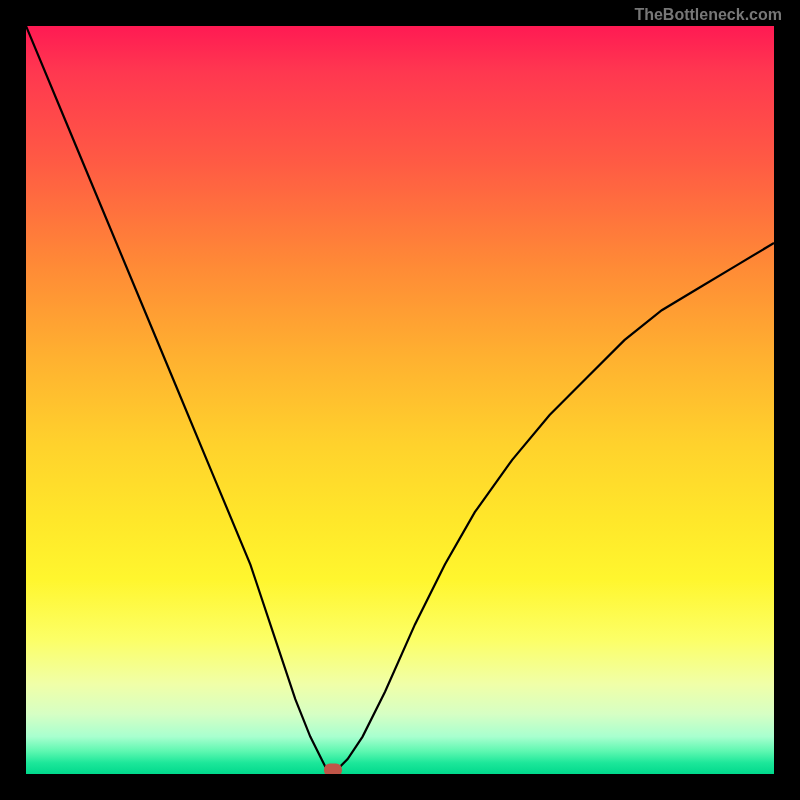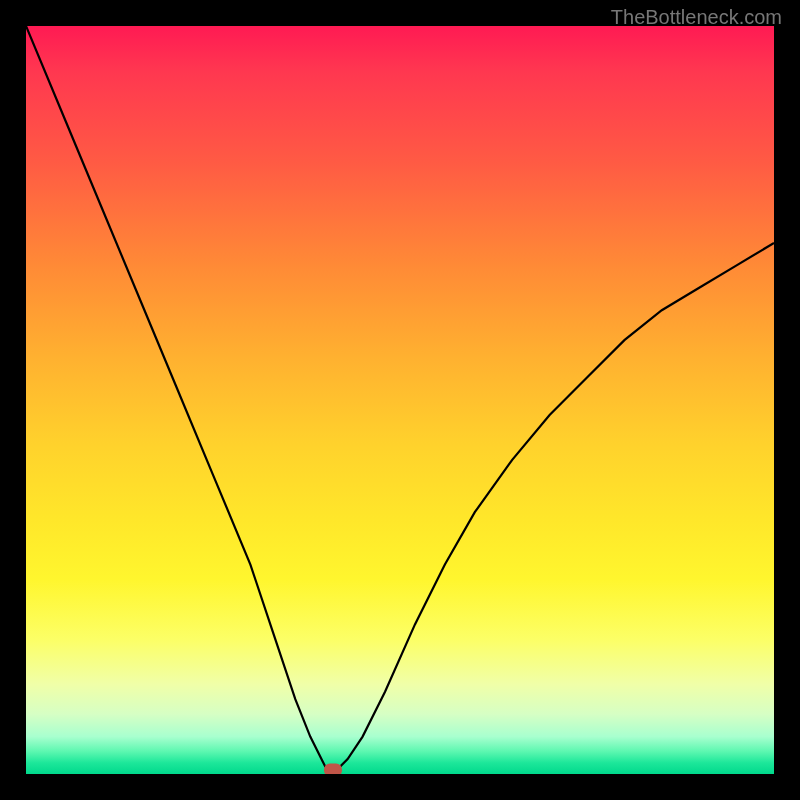--- a/index.html
+++ b/index.html
@@ -9,22 +9,22 @@
     height: 800px;
     background: #000;
     position: relative;
     font-family: Arial, sans-serif;
   }
   .watermark {
     position: absolute;
     top: 6px;
     right: 18px;
     color: #777;
-    font-size: 20px;
-    font-weight: normal;
+    font-size: 16px;
+    font-weight: bold;
     z-index: 10;
   }
   .plot-area {
     position: absolute;
     left: 26px;
     top: 26px;
     width: 748px;
     height: 748px;
     overflow: hidden;
   }

